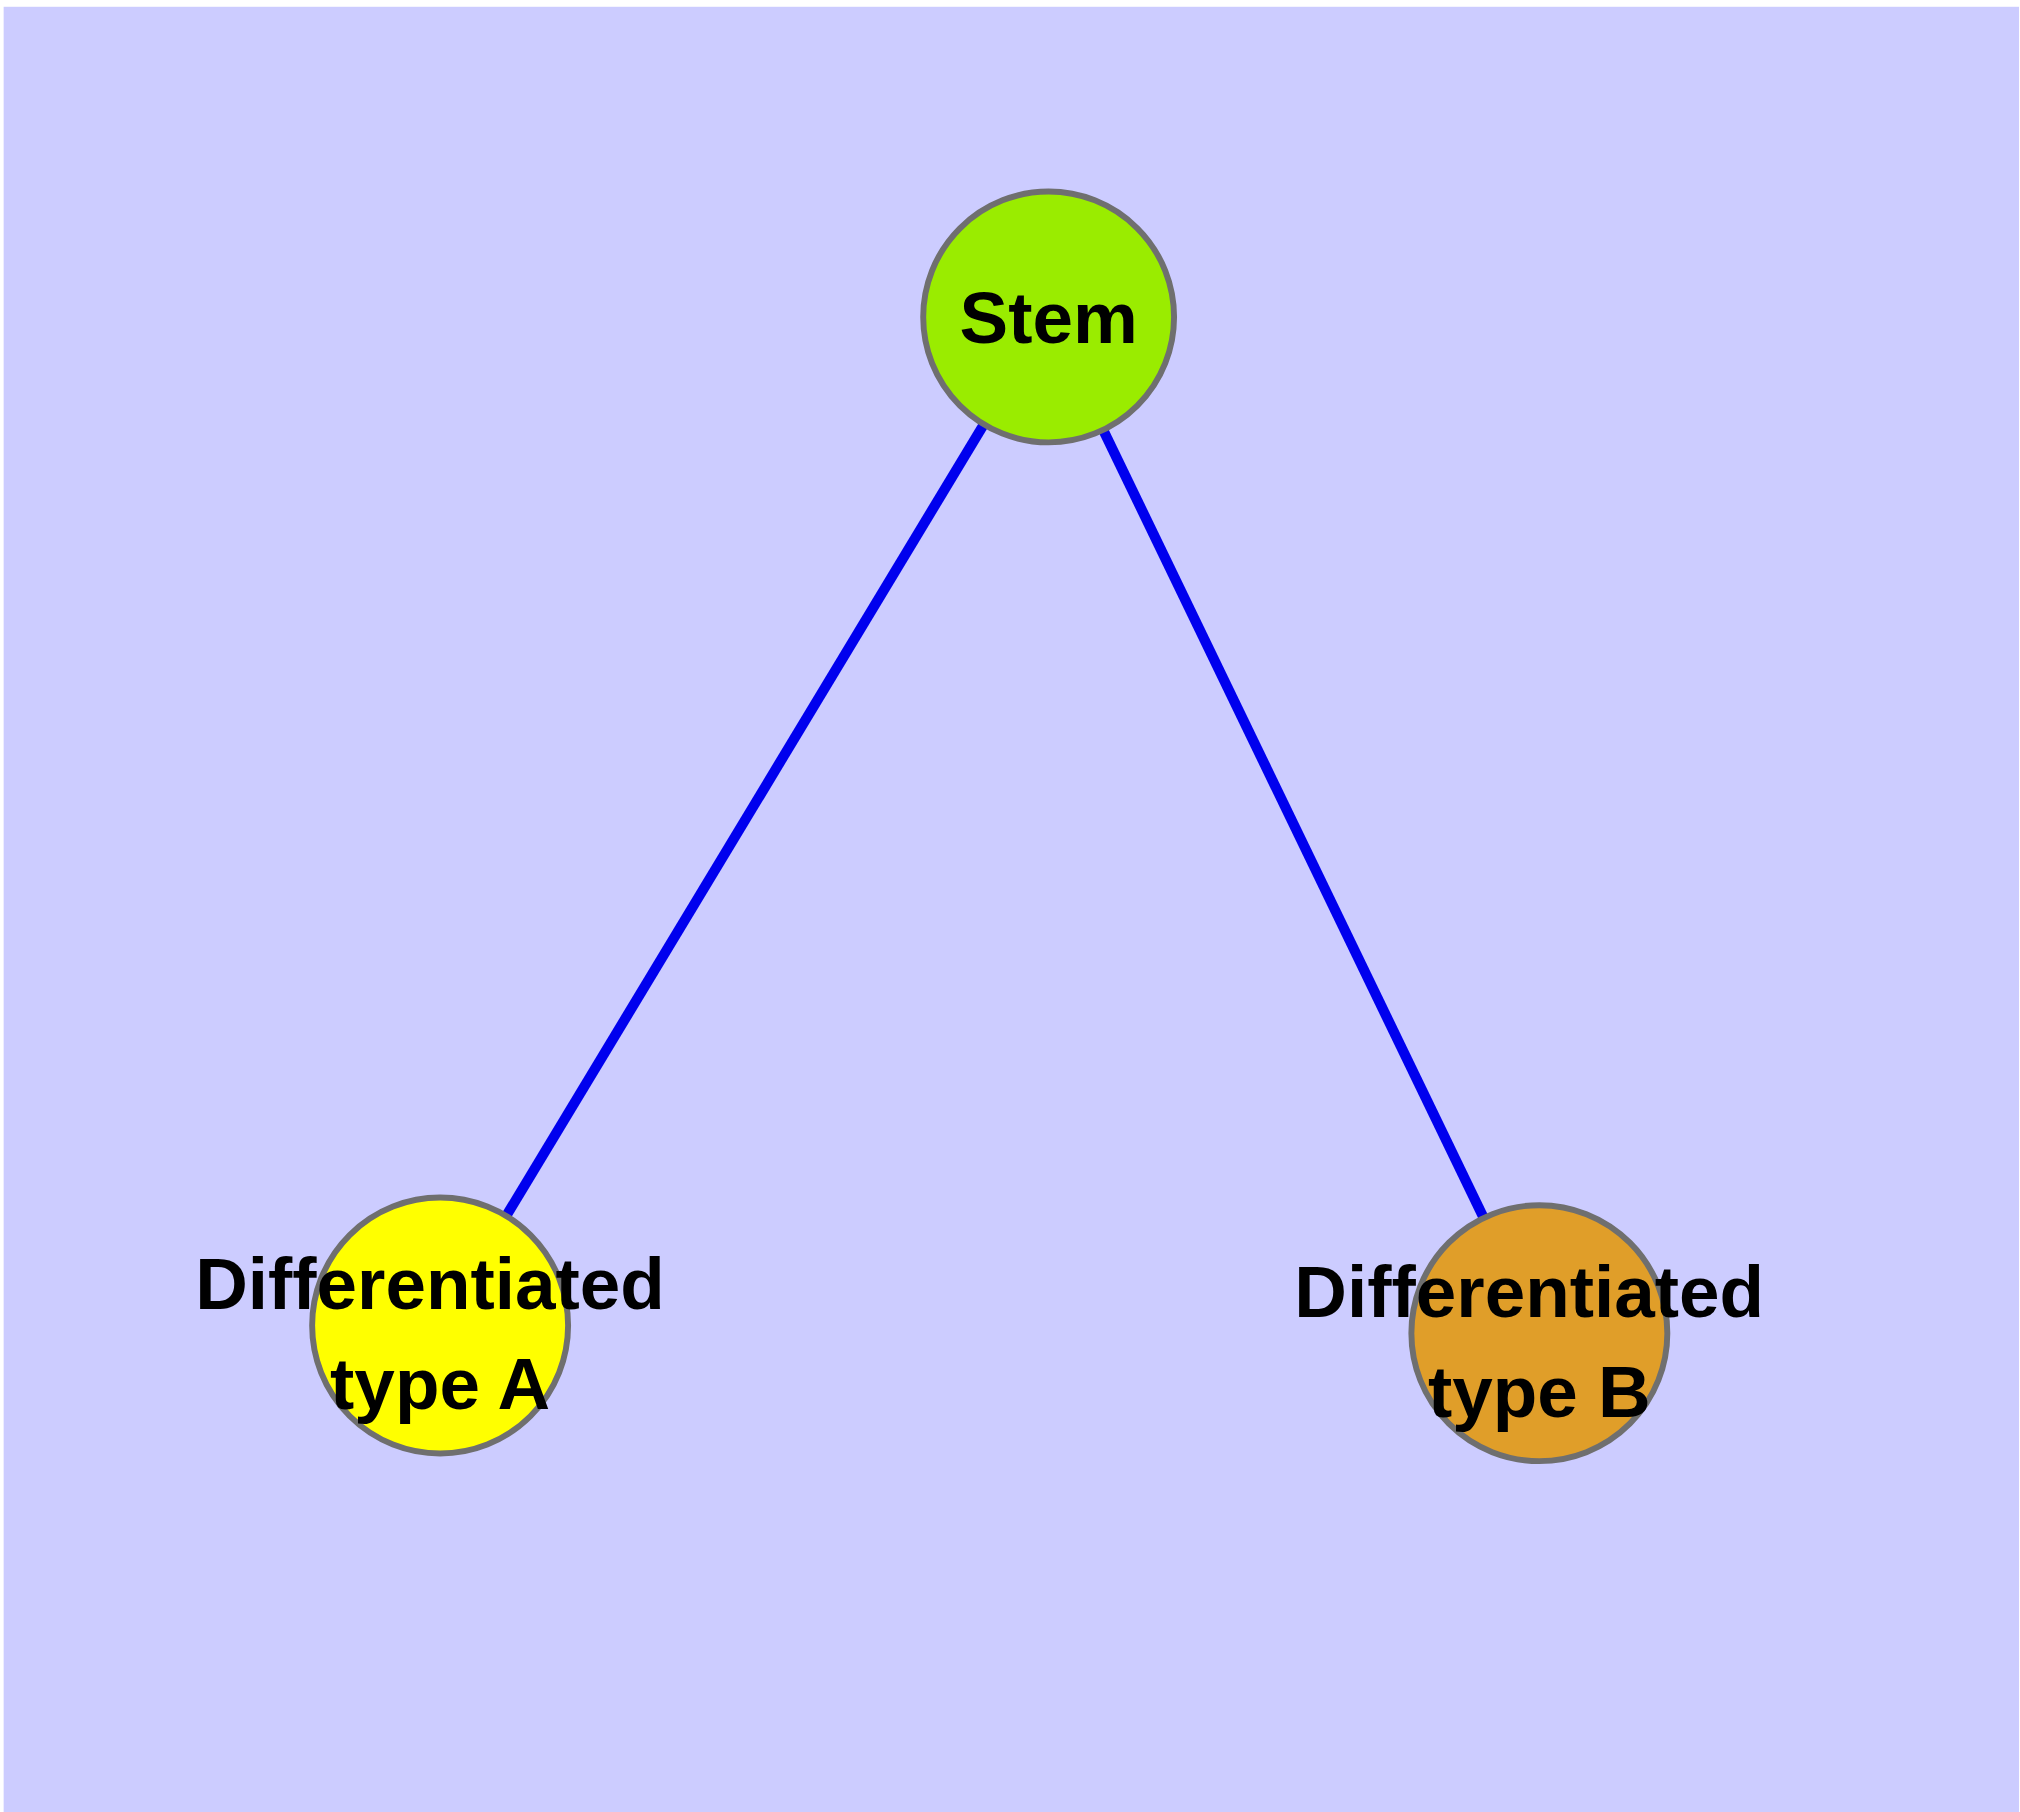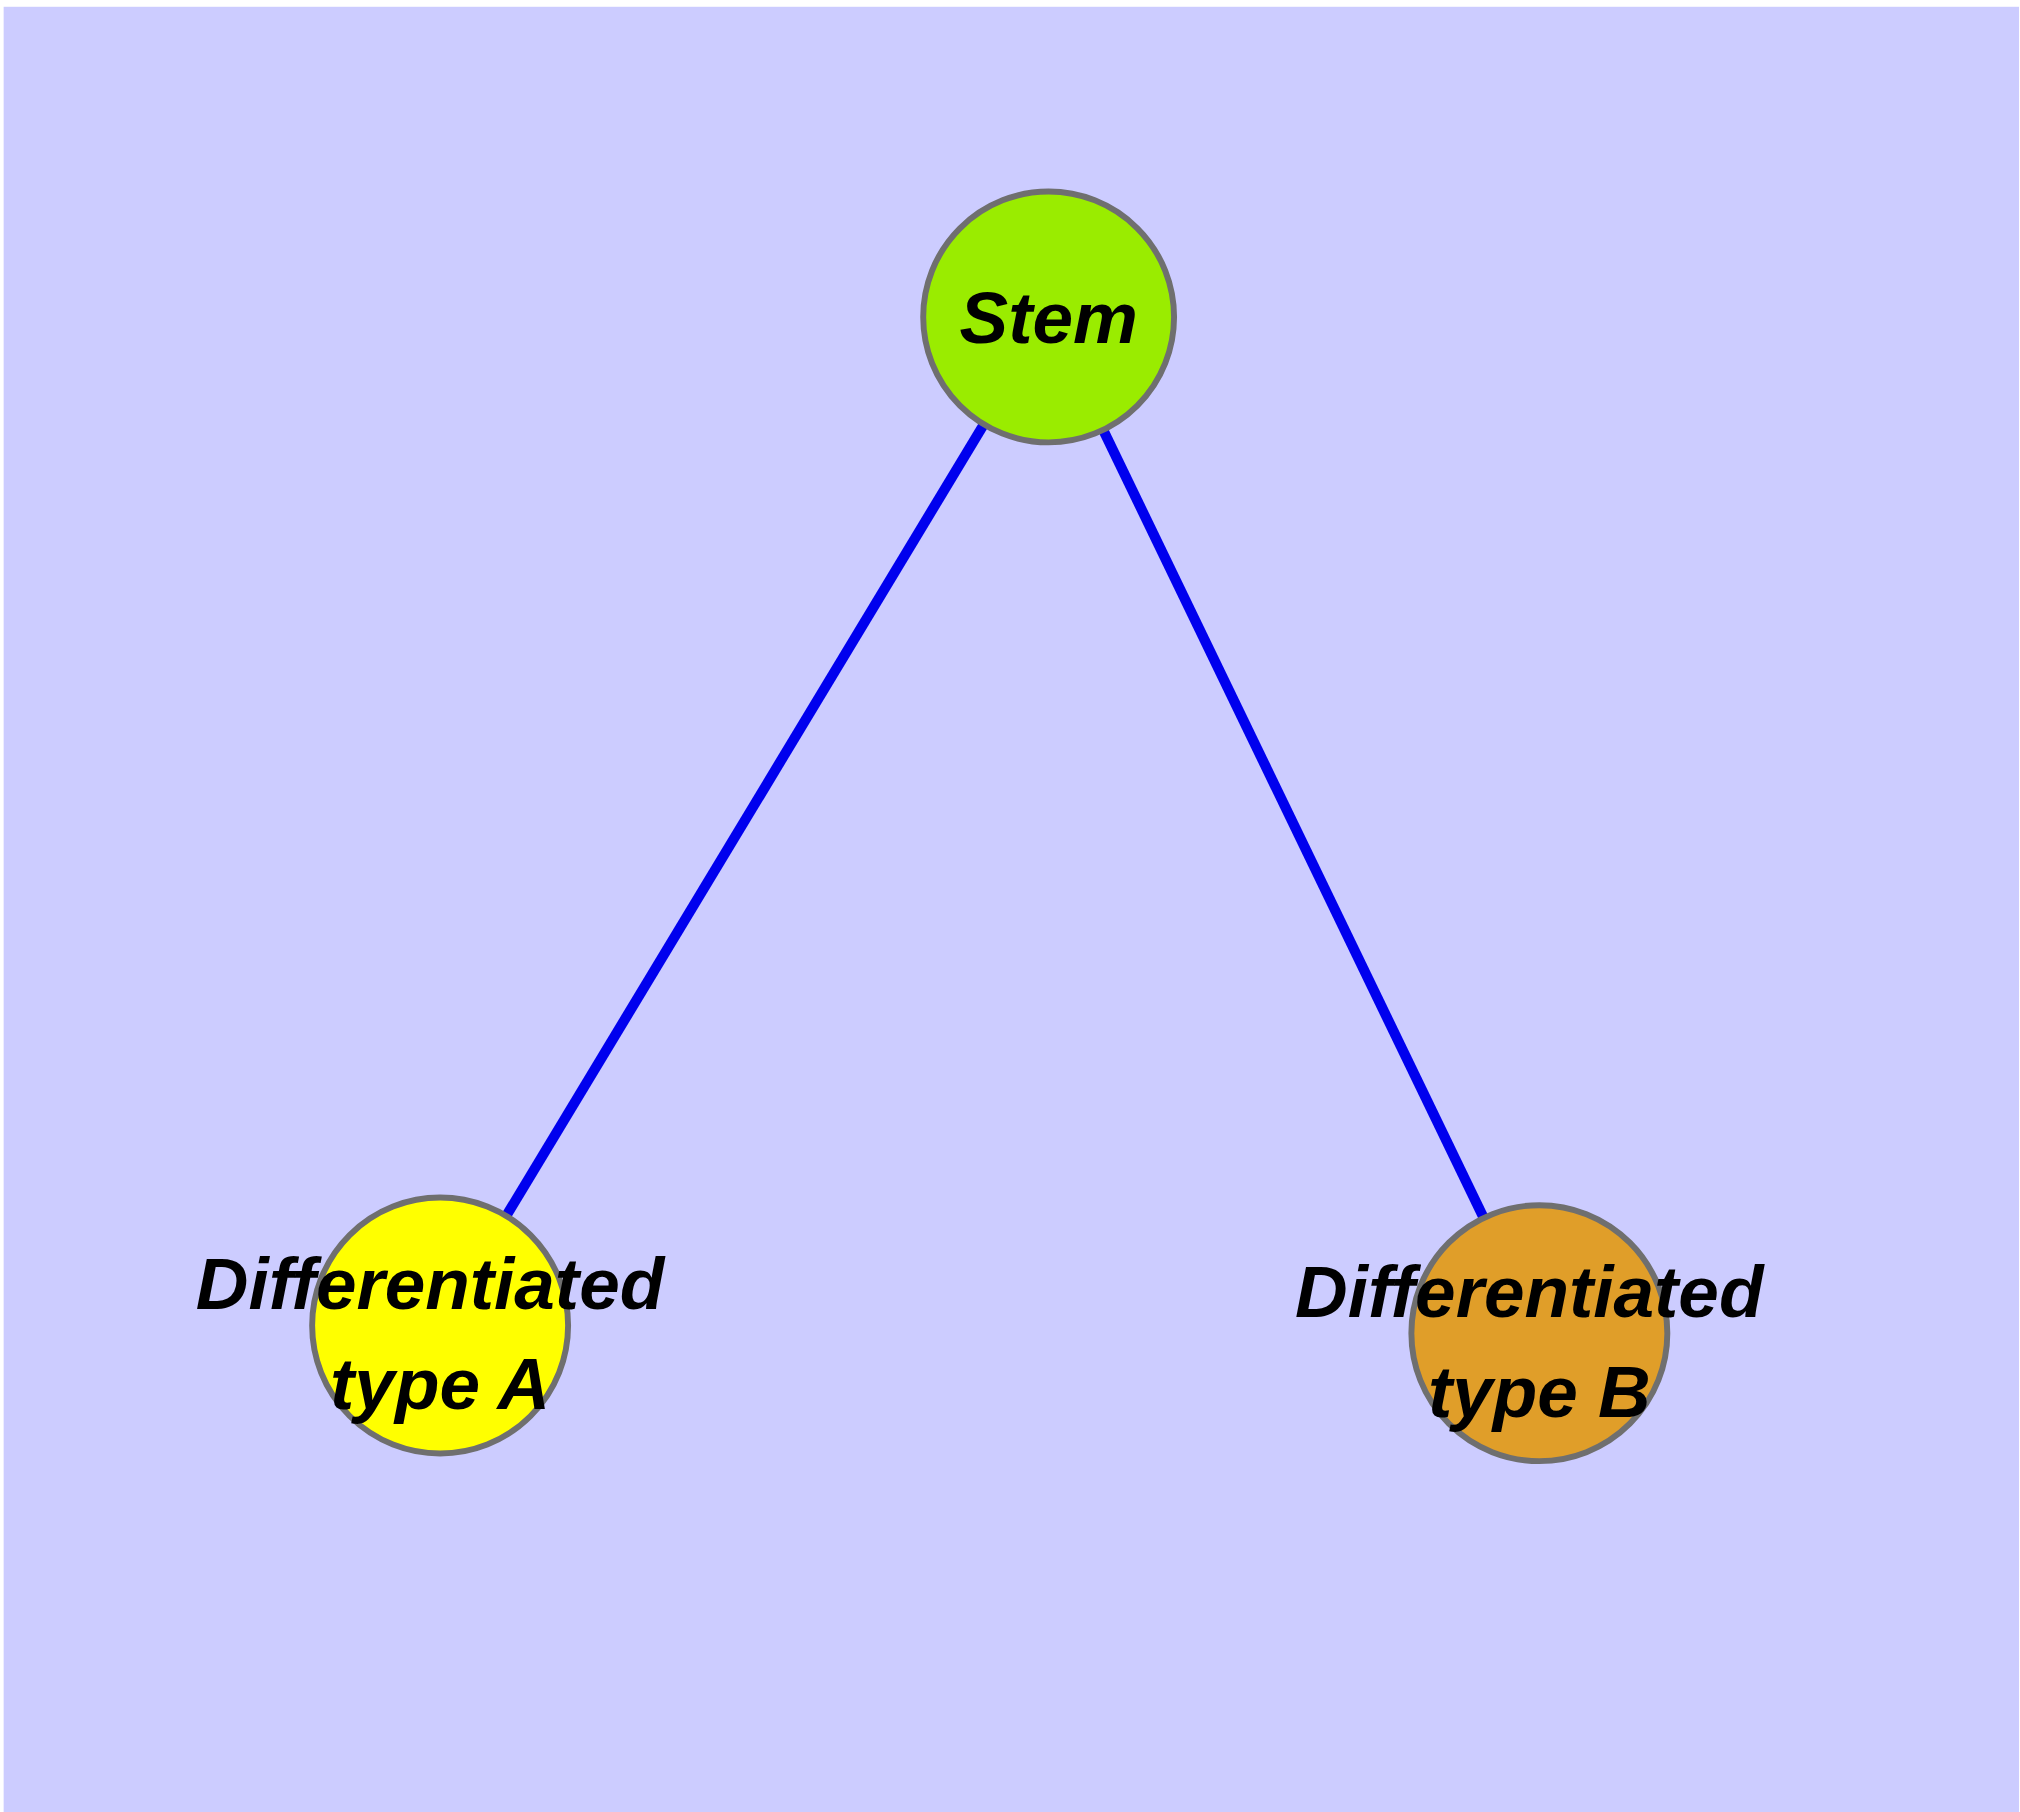--- a/index.html
+++ b/index.html
@@ -8,21 +8,20 @@
     background: #ffffff;
     width: 2021px;
     height: 1812px;
     overflow: hidden;
     font-family: "Liberation Sans", sans-serif;
   }
   .stage {
     position: relative;
     width: 2021px;
     height: 1348px;
-    font-style: italic;
   }
   svg.graph {
     position: absolute;
     top: 0;
     left: 0;
     display: block;
   }
   .node-label {
     font-family: "Liberation Sans", "DejaVu Sans", sans-serif;
     font-weight: bold;

